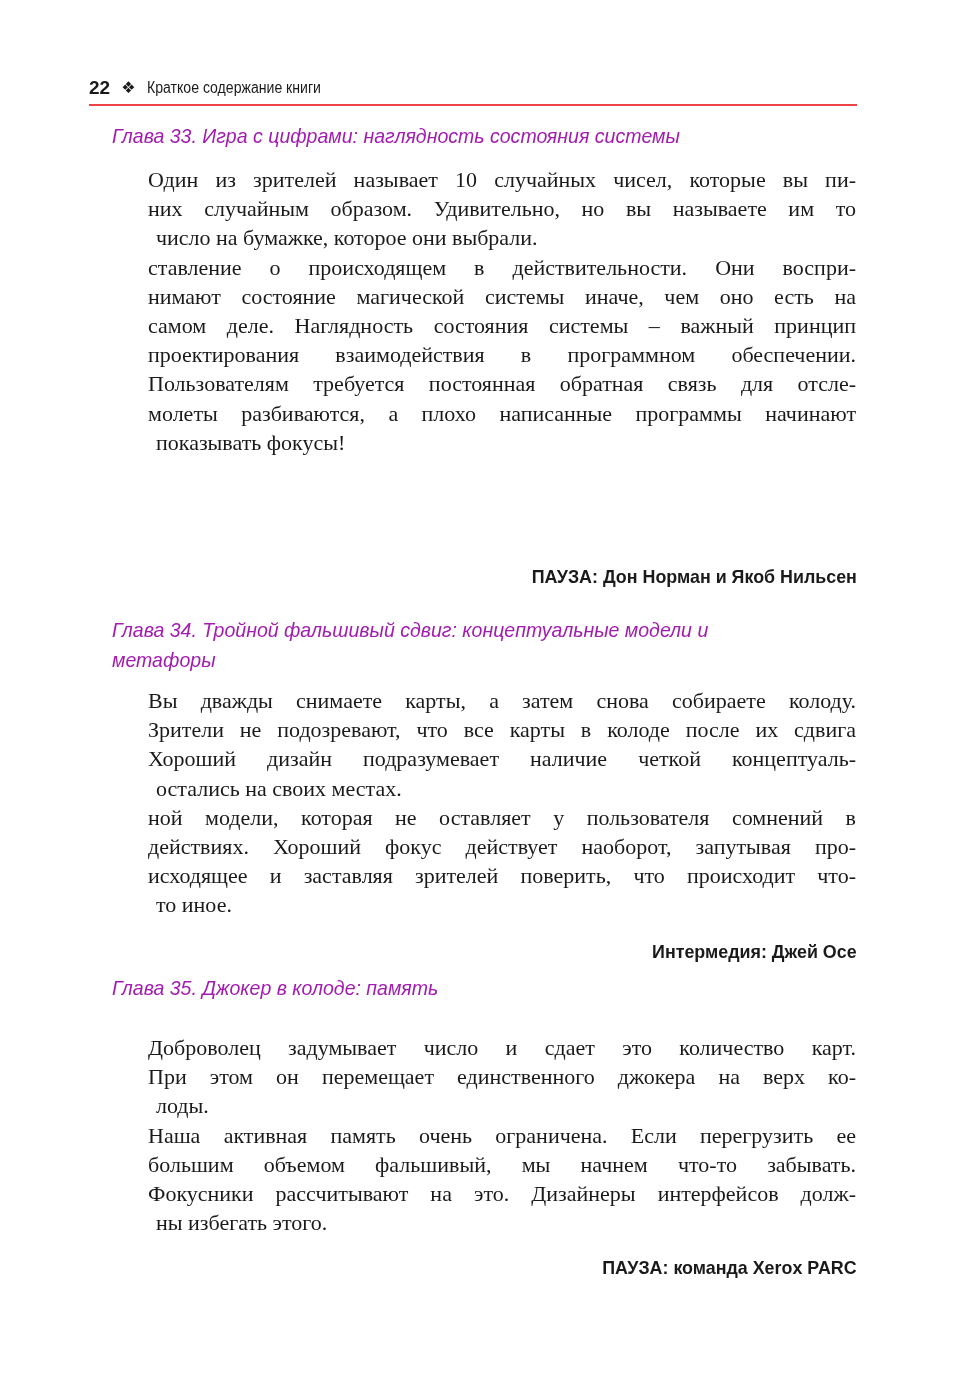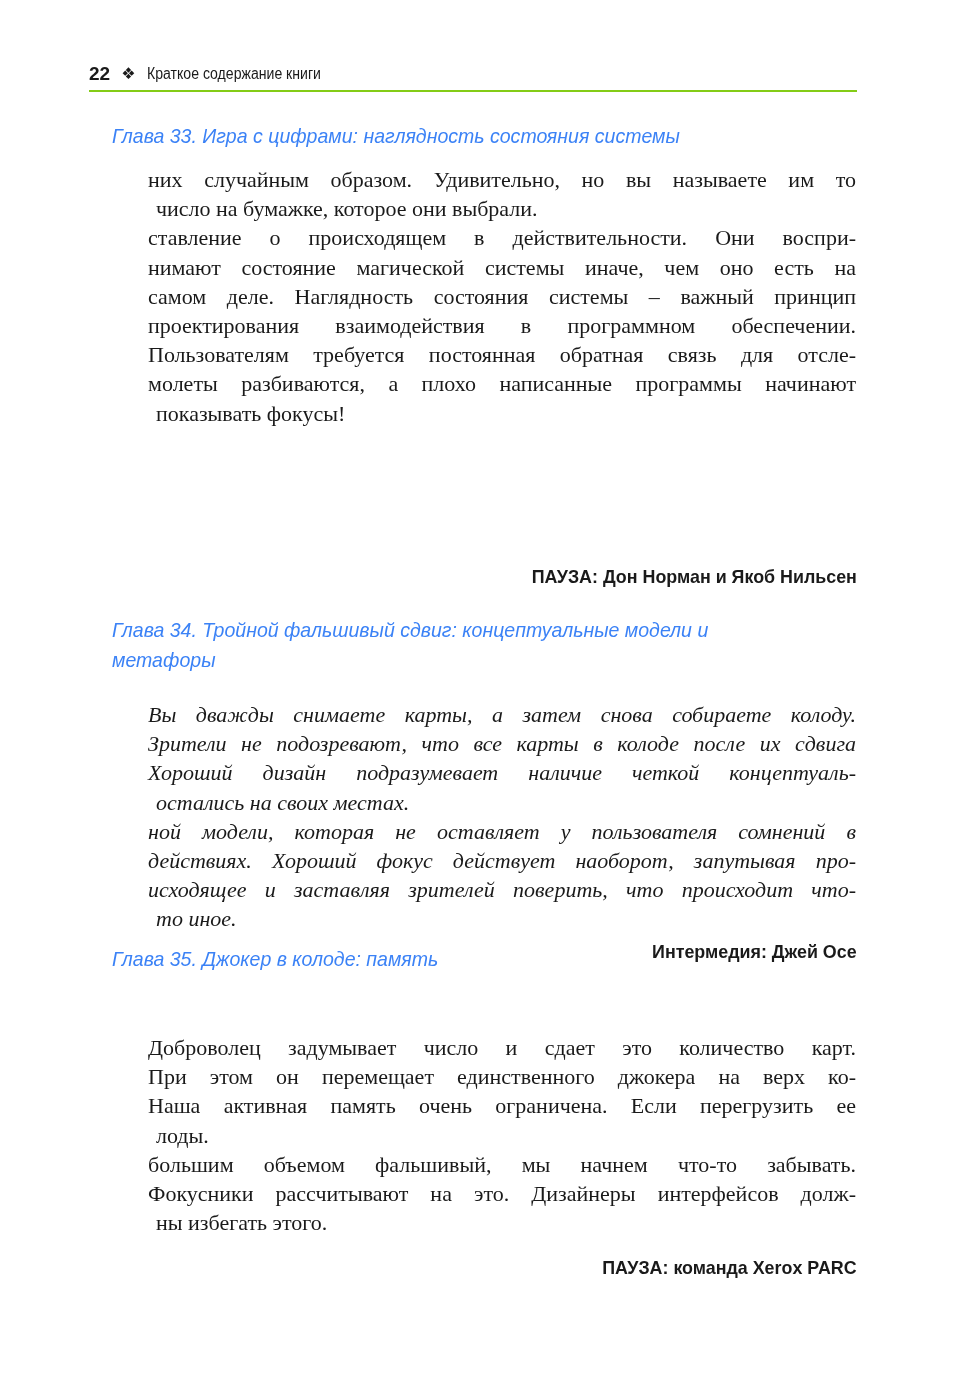--- a/index.html
+++ b/index.html
@@ -1,30 +1,30 @@
 <!DOCTYPE html>
 <html><head>
   <meta charset="utf-8">
   <style>
     html, body { margin: 0; padding: 0; background: #ffffff; }
     body { width: 974px; height: 1388px; position: relative; overflow: hidden; color: #1a1a1a; }
     .header {
-      position: absolute; left: 89px; top: 62px; width: 768px; height: 28px;
-      border-bottom: 2px solid #84cc16;
+      position: absolute; left: 89px; top: 76px; width: 768px; height: 28px;
+      border-bottom: 2px solid #ef4444;
       font-family: "Liberation Sans", sans-serif;
       display: flex; align-items: flex-start;
     }
     .page-num { font-weight: bold; font-size: 19px; line-height: 24px; }
     .ornament { font-size: 16px; line-height: 24px; margin: 0 12px 0 11px; }
     .running-title { font-size: 16px; line-height: 24px; transform: scaleX(0.88); transform-origin: left center; white-space: nowrap; }
 
     .chapter-title {
       position: absolute; left: 112px; width: 760px;
       font-family: "Liberation Sans", sans-serif; font-style: italic;
-      font-size: 21px; line-height: 30px; color: #3b82f6;
+      font-size: 21px; line-height: 30px; color: #a21caf;
     }
     .chapter-title span { display: block; white-space: nowrap; transform: scaleX(0.93); transform-origin: left center; }
 
     .body-text {
       position: absolute; left: 148px; width: 708px;
       font-family: "Liberation Serif", serif; font-size: 22px; line-height: 29.2px;
     }
     .line { display: block; text-align: justify; text-align-last: justify; white-space: nowrap; height: 29.2px; overflow: visible; }
     .line.last { text-align-last: left; margin-left: 8px; }
     .line-inner { display: inline-block; width: 708px; text-align: justify; text-align-last: justify; white-space: normal; }
@@ -44,58 +44,59 @@
   <span class="page-num">22</span>
   <span class="ornament">❖</span>
   <span class="running-title">Краткое содержание книги</span>
 </div>
 
 <div class="chapter-title" style="top:121px;">
   <span>Глава 33. Игра с цифрами: наглядность состояния системы</span>
 </div>
 
 <div class="body-text" style="top:165px;">
+  <div class="line"><span class="line-inner">Один из зрителей называет 10 случайных чисел, которые вы пи-</span></div>
   <div class="line"><span class="line-inner">них случайным образом. Удивительно, но вы называете им то</span></div>
   <div class="line last"><span class="line-inner">число на бумажке, которое они выбрали.</span></div>
   <div class="line"><span class="line-inner">ставление о происходящем в действительности. Они воспри-</span></div>
   <div class="line"><span class="line-inner">нимают состояние магической системы иначе, чем оно есть на</span></div>
   <div class="line"><span class="line-inner">самом деле. Наглядность состояния системы – важный принцип</span></div>
   <div class="line"><span class="line-inner">проектирования взаимодействия в программном обеспечении.</span></div>
   <div class="line"><span class="line-inner">Пользователям требуется постоянная обратная связь для отсле-</span></div>
   <div class="line"><span class="line-inner">молеты разбиваются, а плохо написанные программы начинают</span></div>
   <div class="line last"><span class="line-inner">показывать фокусы!</span></div>
 </div>
 
 <div class="interlude" style="top:565px;">ПАУЗА: Дон Норман и Якоб Нильсен</div>
 
 <div class="chapter-title" style="top:615px;">
   <span>Глава 34. Тройной фальшивый сдвиг: концептуальные модели и</span>
   <span>метафоры</span>
 </div>
 
-<div class="body-text" style="top:700px;font-style:italic;">
+<div class="body-text" style="top:686px;">
   <div class="line"><span class="line-inner">Вы дважды снимаете карты, а затем снова собираете колоду.</span></div>
   <div class="line"><span class="line-inner">Зрители не подозревают, что все карты в колоде после их сдвига</span></div>
   <div class="line"><span class="line-inner">Хороший дизайн подразумевает наличие четкой концептуаль-</span></div>
   <div class="line last"><span class="line-inner">остались на своих местах.</span></div>
   <div class="line"><span class="line-inner">ной модели, которая не оставляет у пользователя сомнений в</span></div>
   <div class="line"><span class="line-inner">действиях. Хороший фокус действует наоборот, запутывая про-</span></div>
   <div class="line"><span class="line-inner">исходящее и заставляя зрителей поверить, что происходит что-</span></div>
   <div class="line last"><span class="line-inner">то иное.</span></div>
 </div>
 
 <div class="interlude" style="top:940px;">Интермедия: Джей Осе</div>
 
-<div class="chapter-title" style="top:944px;">
+<div class="chapter-title" style="top:973px;">
   <span>Глава 35. Джокер в колоде: память</span>
 </div>
 
 <div class="body-text" style="top:1033px;">
   <div class="line"><span class="line-inner">Доброволец задумывает число и сдает это количество карт.</span></div>
   <div class="line"><span class="line-inner">При этом он перемещает единственного джокера на верх ко-</span></div>
+  <div class="line last"><span class="line-inner">лоды.</span></div>
   <div class="line"><span class="line-inner">Наша активная память очень ограничена. Если перегрузить ее</span></div>
-  <div class="line last"><span class="line-inner">лоды.</span></div>
   <div class="line"><span class="line-inner">большим объемом фальшивый, мы начнем что-то забывать.</span></div>
   <div class="line"><span class="line-inner">Фокусники рассчитывают на это. Дизайнеры интерфейсов долж-</span></div>
   <div class="line last"><span class="line-inner">ны избегать этого.</span></div>
 </div>
 
 <div class="interlude" style="top:1256px;">ПАУЗА: команда Xerox PARC</div>
 
 </body></html>

